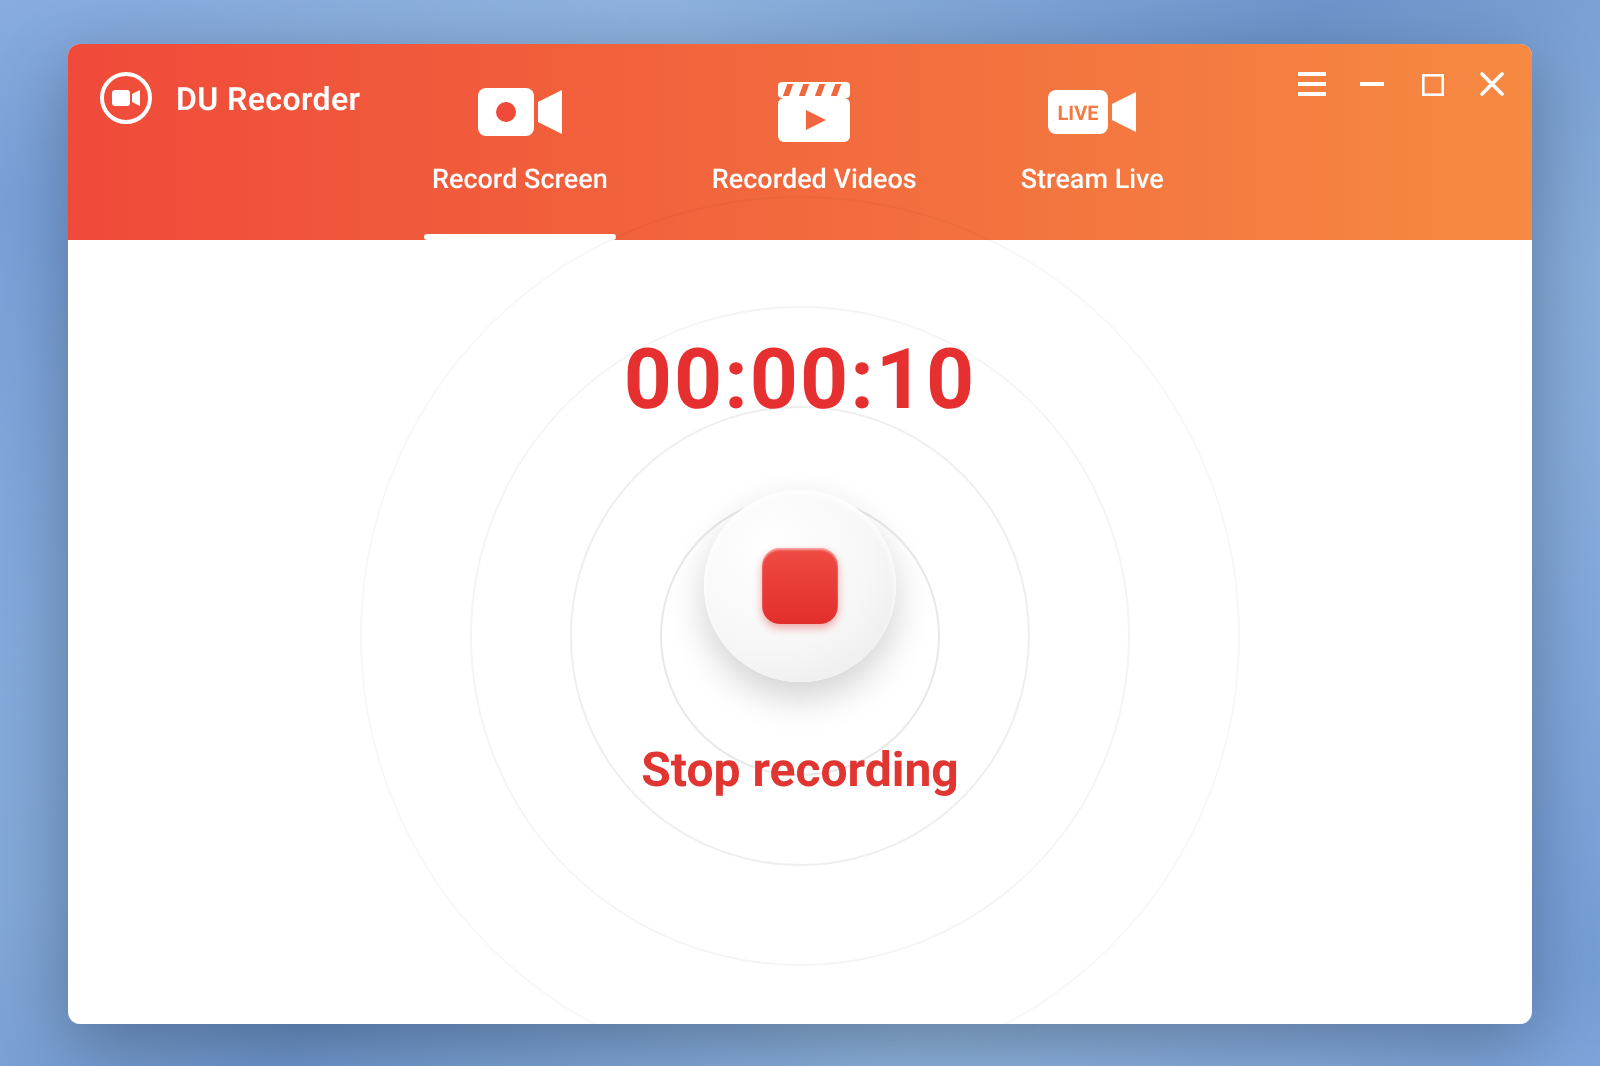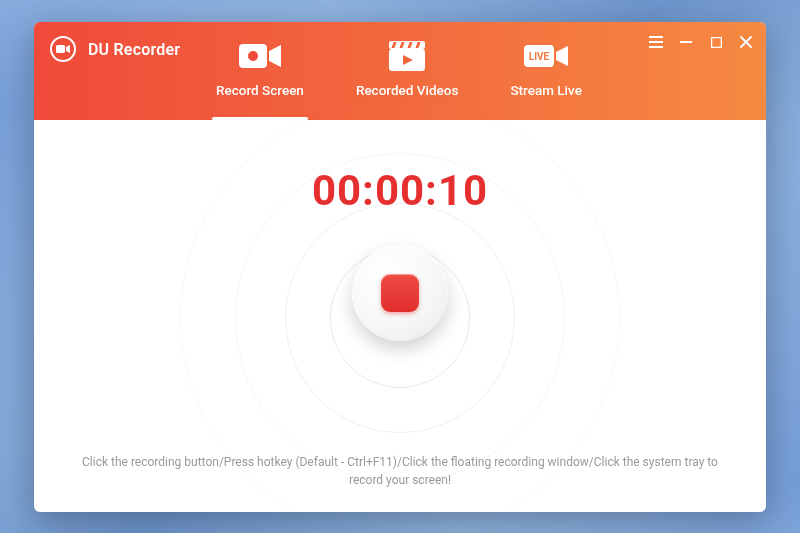--- a/index.html
+++ b/index.html
@@ -179,17 +179,17 @@
         <span class="r3"></span>
         <span class="r4"></span>
     </div>
 
     <div class="timer">00:00:10</div>
 
     <button class="stop-btn">
       <div class="stop-sq"></div>
     </button>
 
+    <div class="status">Stop recording</div>
 
-    <div class="hint">Click the recording button/Press hotkey (Default - Ctrl+F11)/Click the floating recording window/Click the system tray to record your screen!</div>
   </div>
 
 </div>
 
 </body></html>

